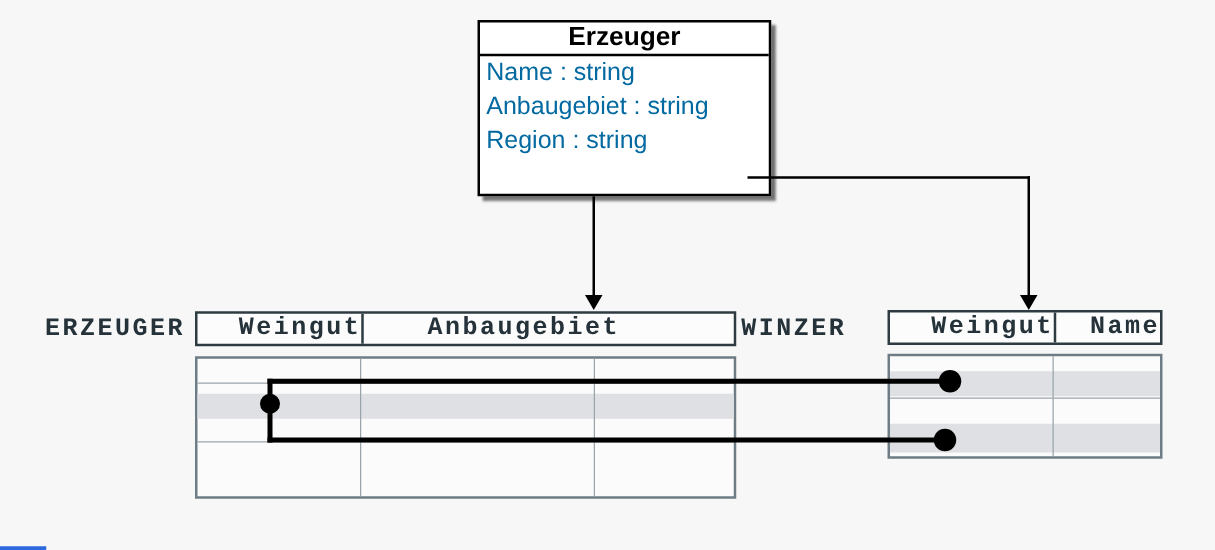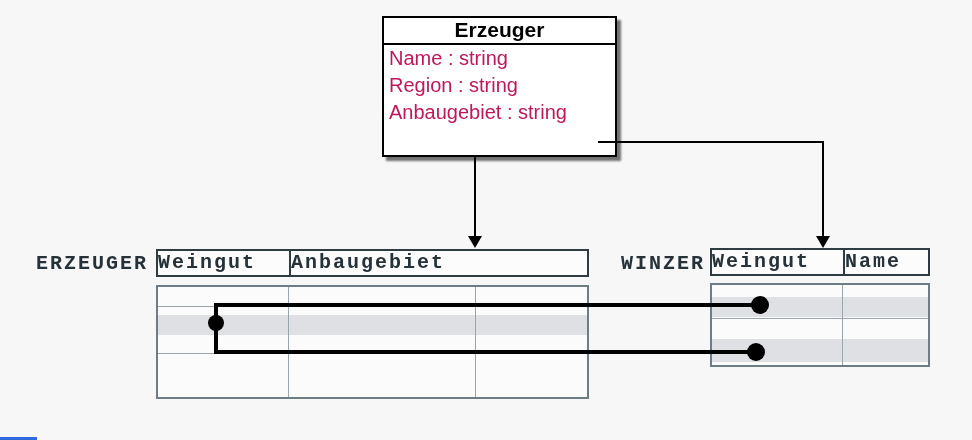--- a/index.html
+++ b/index.html
@@ -35,21 +35,21 @@
     box-shadow: 4px 4px 2px rgba(70,70,70,0.75);
     z-index: 3;
   }
   .classbox-title {
     height: 25px; line-height: 24px;
     border-bottom: 2px solid var(--box-border);
     text-align: center;
     font-size: 21px; font-weight: bold; color: #000;
   }
   .classbox-attrs { padding: 0 0 0 5px; }
-  .attr-row { font-size: 20px; line-height: 27px; color: #be185d; white-space: nowrap; }
+  .attr-row { font-size: 20px; line-height: 27px; color: #0369a1; white-space: nowrap; }
 
   
   .hline { background: var(--connector); height: 2px; z-index: 4; }
   .vline { background: var(--connector); width: 2px; z-index: 4; }
   .arrowhead {
     width: 0; height: 0; z-index: 4;
     border-left: 7px solid transparent;
     border-right: 7px solid transparent;
     border-top: 12px solid var(--connector);
   }
@@ -68,21 +68,21 @@
     display: flex; box-sizing: border-box;
     background: var(--header-bg);
     border: 2px solid var(--header-border);
     height: 28px;
     font-family: "Liberation Mono", monospace;
     font-weight: bold; font-size: 20px; letter-spacing: 2px;
     color: var(--table-text);
     z-index: 2;
   }
   .tbl-header .cell {
-    line-height: 24px; text-align: left; box-sizing: border-box;
+    line-height: 24px; text-align: right; box-sizing: border-box;
     overflow: hidden; white-space: nowrap;
   }
   .tbl-header .cell + .cell { border-left: 2px solid var(--header-border); }
 
   
   .tbl-body {
     box-sizing: border-box;
     background: var(--body-bg);
     border: 2px solid var(--body-border);
     z-index: 1;
@@ -105,22 +105,22 @@
 </style>
 </head>
 <body>
 
 <div id="canvas">
 
   <div class="abs classbox">
     <div class="classbox-title">Erzeuger</div>
     <div class="classbox-attrs">
       <div class="attr-row">Name : string</div>
+      <div class="attr-row">Anbaugebiet : string</div>
       <div class="attr-row">Region : string</div>
-      <div class="attr-row">Anbaugebiet : string</div>
     </div>
   </div>
 
   <div class="abs vline" style="left:474px; top:157px; height:80px;"></div>
   <div class="abs arrowhead" style="left:468px; top:236px;"></div>
 
   <div class="abs hline" style="left:598px; top:141px; width:226px;"></div>
   <div class="abs vline" style="left:822px; top:141px; height:96px;"></div>
   <div class="abs arrowhead" style="left:816px; top:236px;"></div>
 
@@ -132,21 +132,21 @@
   </div>
 
   <div class="abs tbl-body" style="left:156px; top:285px; width:433px; height:114px;">
     <div class="hl-row" style="top:28px; height:20px;"></div>
     <div class="row-line" style="top:19px;"></div>
     <div class="row-line" style="top:66px;"></div>
     <div class="col-divider" style="left:130px;"></div>
     <div class="col-divider" style="left:317px;"></div>
   </div>
 
-  <div class="abs tbl-label" style="left:621px; width:84px;">WINZER</div>
+  <div class="abs tbl-label" style="left:593px; width:84px;">WINZER</div>
 
   <div class="abs tbl-header" style="left:710px; top:248px; width:220px;">
     <div class="cell" style="width:131px;">Weingut</div>
     <div class="cell" style="flex:1;font-family:Liberation Mono, monospace;">Name</div>
   </div>
 
   <div class="abs tbl-body" style="left:710px; top:283px; width:220px; height:84px;">
     <div class="hl-row" style="top:12px; height:20px;"></div>
     <div class="hl-row" style="top:54px; height:23px;"></div>
     <div class="row-line" style="top:33px;"></div>

